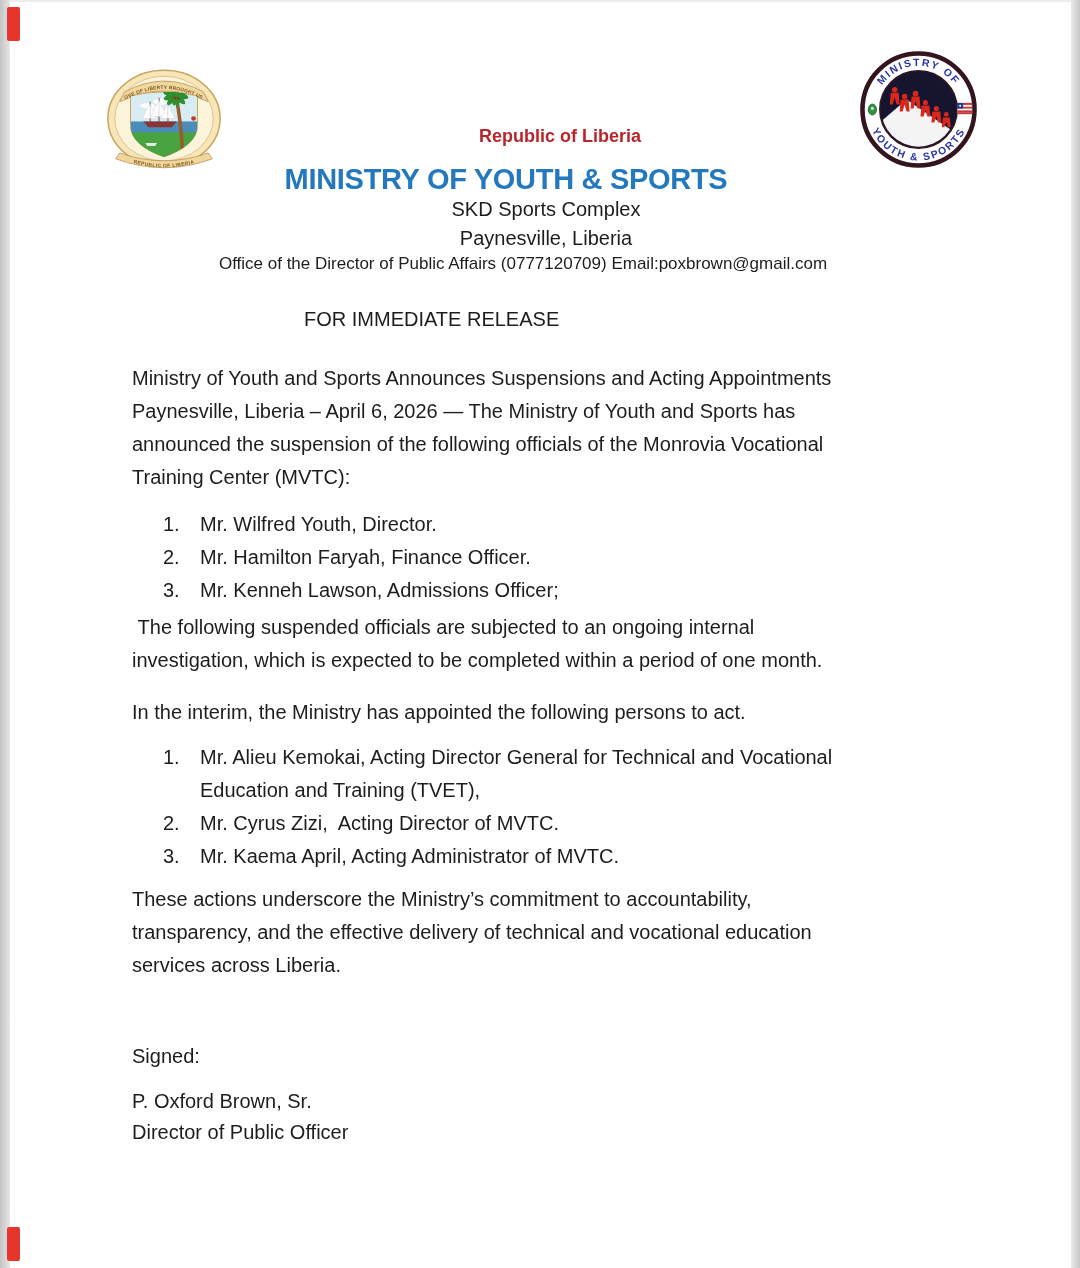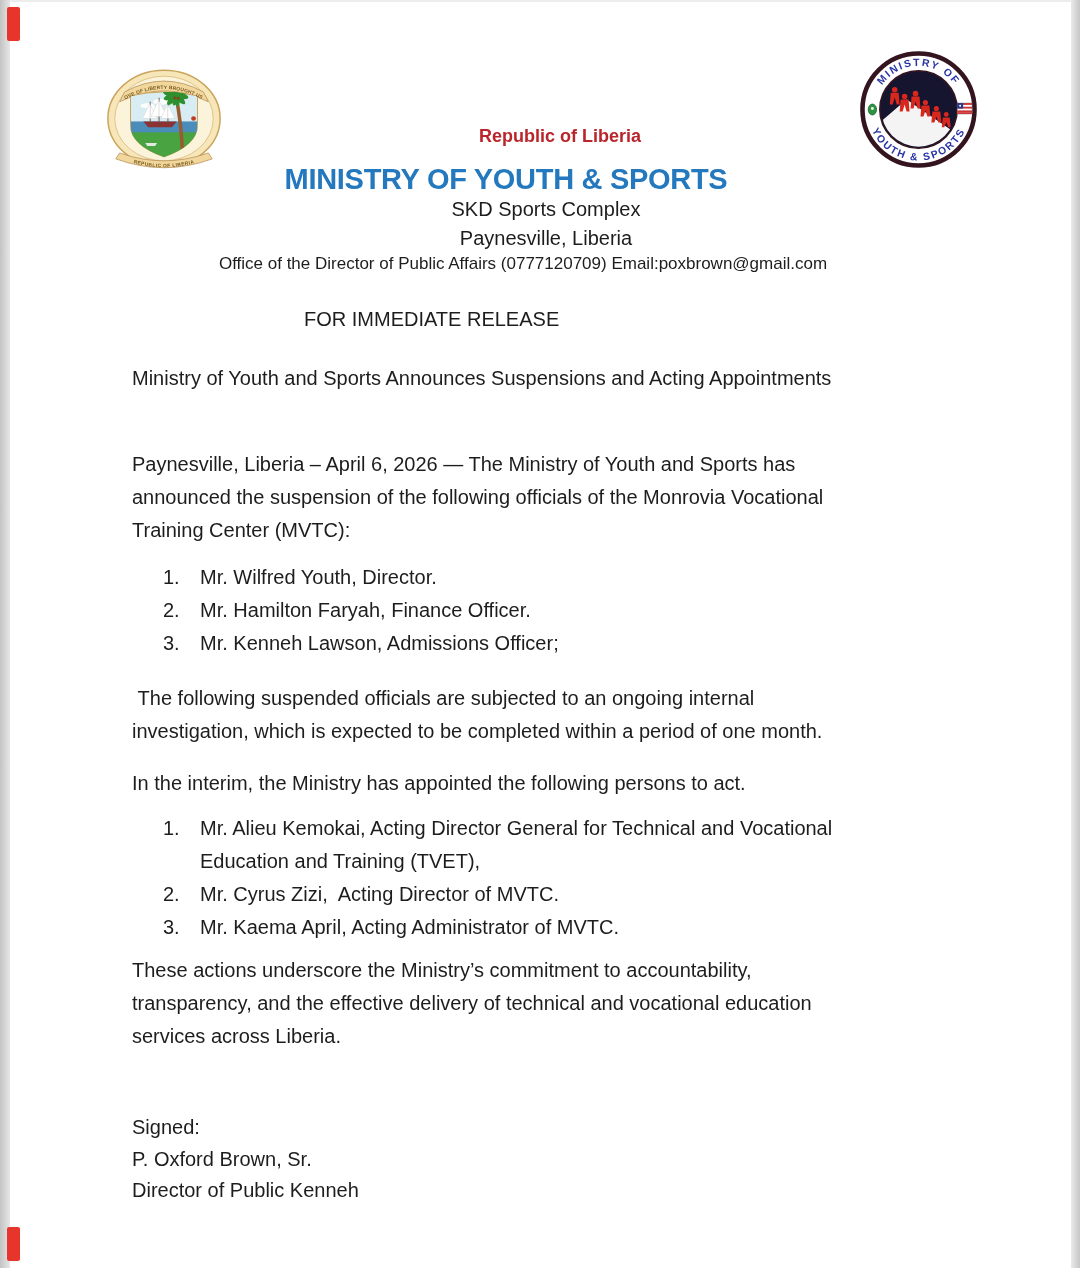--- a/index.html
+++ b/index.html
@@ -25,31 +25,31 @@
   .h-republic{top:126px;left:20px;width:1080px;font-size:18px;font-weight:bold;}
   .h-ministry{top:163px;left:-34px;width:1080px;font-size:29px;font-weight:bold;letter-spacing:-0.3px;}
   .h-skd{top:198px;left:6px;width:1080px;font-size:20px;}
   .h-payn{top:227px;left:6px;width:1080px;font-size:20px;}
   .h-office{top:254px;left:-17px;width:1080px;font-size:17px;}
   
   .body-block{position:absolute;left:132px;top:303px;width:862px;font-size:20px;line-height:33px;}
   .para{white-space:pre-wrap;margin:0;}
   .release-line{padding-left:172px;}
   .headline{margin-top:26px;}
-  .p1{margin-top:53px;}
+  .p1{}
   .list{margin-top:14px;}
   .list.second{margin-top:12px;}
   .li-row{display:flex;padding-left:31px;}
   .li-num{flex:0 0 37px;}
   .li-text{flex:1;white-space:pre-wrap;}
-  .p2{margin-top:22px;}
+  .p2{margin-top:4px;}
   .p3{margin-top:19px;}
   .p4{margin-top:10px;}
   .signed{margin-top:58px;}
-  .sig{line-height:31px;}
+  .sig{margin-top:13px;line-height:31px;}
 </style>
 </head>
 <body>
 
 <div class="page">
 
   <div class="edge-left"></div>
   <div class="edge-right"></div>
   <div class="edge-top"></div>
   <div class="corner-mark top" style="background:#e8352b"></div>
@@ -222,17 +222,17 @@
       </div>
     </div>
 
     <div class="para p4">These actions underscore the Ministry’s commitment to accountability,
 transparency, and the effective delivery of technical and vocational education
 services across Liberia.</div>
 
     <div class="para signed">Signed:</div>
     <div class="sig">
       <div>P. Oxford Brown, Sr.</div>
-      <div>Director of Public Kenneh</div>
+      <div>Director of Public Officer</div>
     </div>
   </div>
 
 </div>
 
 </body></html>

